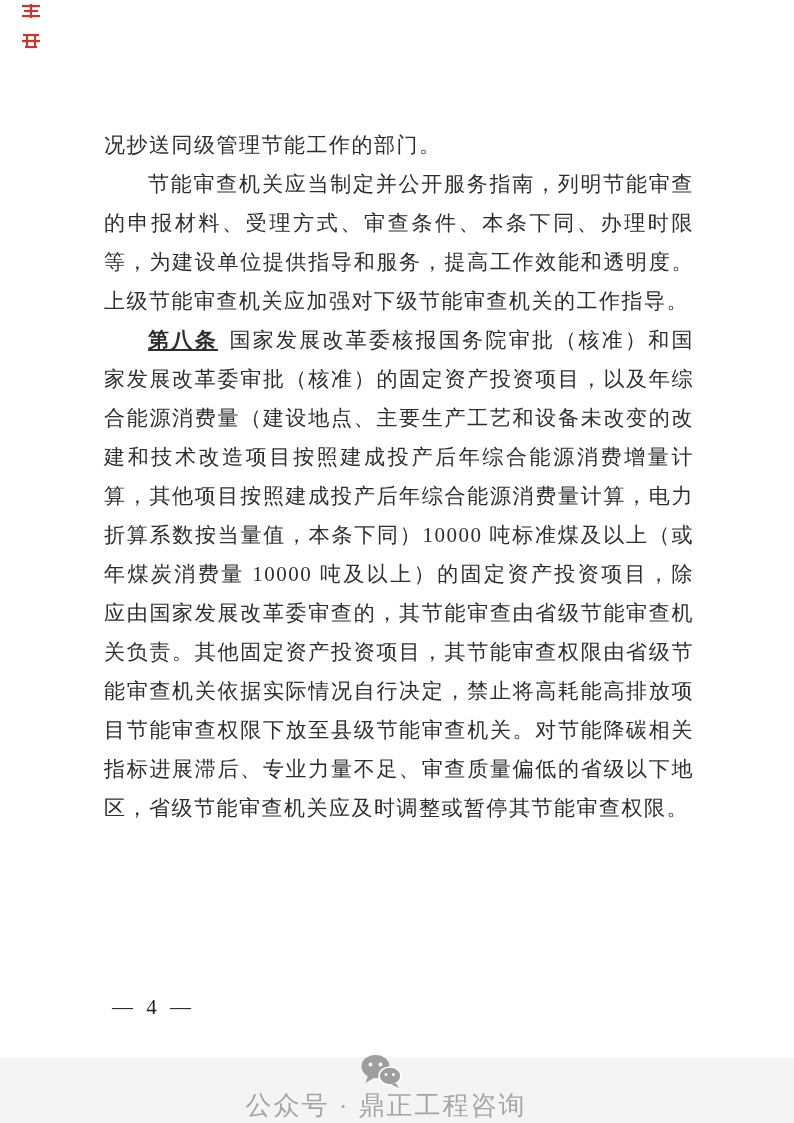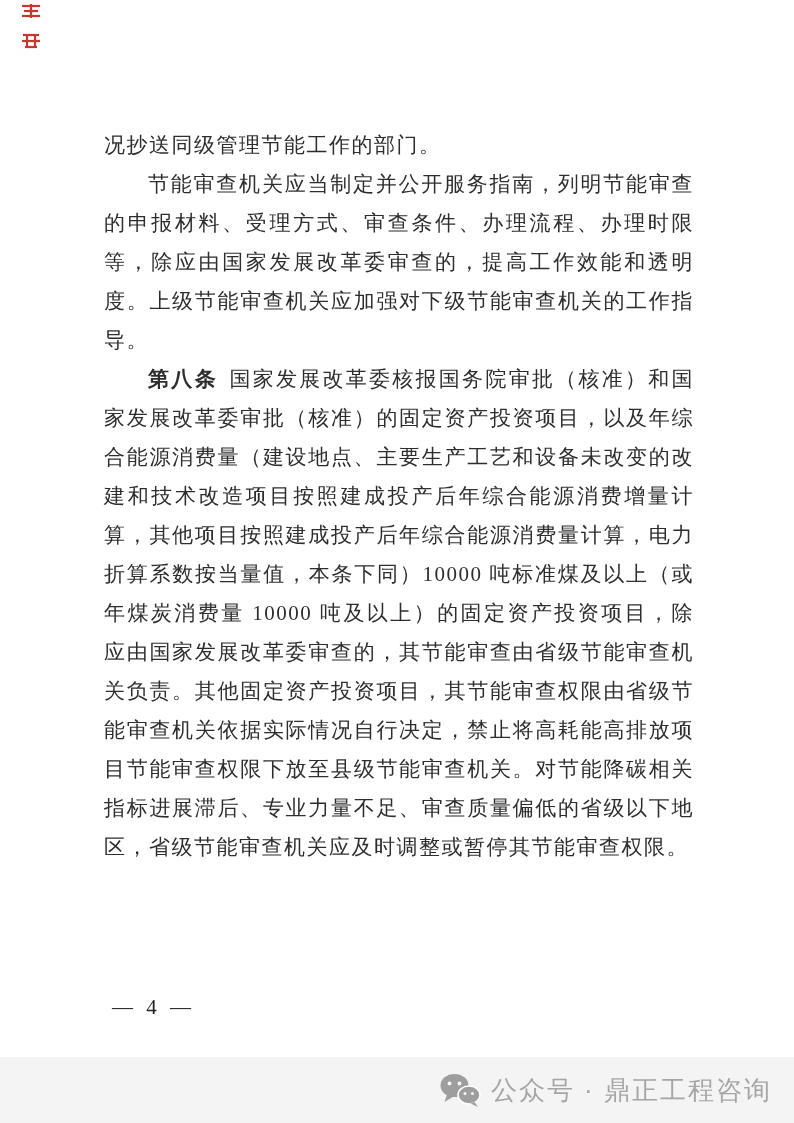--- a/index.html
+++ b/index.html
@@ -38,20 +38,21 @@
   }
   .content p.para {
     margin: 0;
     text-align: justify;
     text-justify: inter-character;
   }
   .content p.para.indent { text-indent: 2.1em; }
   .content b.article-no {
     font-weight: bold;
     margin-right: 0.55em;
+    text-decoration: underline;
   }
 
   .page-number {
     position: absolute;
     left: 112px;
     top: 995px;
     font-size: 21px;
     letter-spacing: 4px;
     color: #222222;
   }
@@ -61,20 +62,21 @@
     left: 0;
     bottom: 0;
     width: 794px;
     height: 66px;
     background: #f4f4f4;
     display: flex;
     align-items: center;
     justify-content: flex-end;
     padding-right: 22px;
     box-sizing: border-box;
+    flex-direction: column;
   }
   .wechat { display: inline-flex; margin-right: 10px; }
   .footer-text {
     font-size: 26px;
     color: #a5a5a5;
     letter-spacing: 2px;
     font-family: "Liberation Sans", "DejaVu Sans", sans-serif;
   }
 </style>
 </head>
@@ -97,21 +99,21 @@
         <path d="M2 8 H20"></path>
         <path d="M5 14 H17"></path>
         <path d="M7 2 V14"></path>
         <path d="M15 2 V14"></path>
       </g>
     </svg>
   </div>
 
   <main class="content">
       <p class="para">况抄送同级管理节能工作的部门。</p>
-      <p class="para indent">节能审查机关应当制定并公开服务指南，列明节能审查的申报材料、受理方式、审查条件、办理流程、办理时限等，除应由国家发展改革委审查的，提高工作效能和透明度。上级节能审查机关应加强对下级节能审查机关的工作指导。</p>
+      <p class="para indent">节能审查机关应当制定并公开服务指南，列明节能审查的申报材料、受理方式、审查条件、本条下同、办理时限等，为建设单位提供指导和服务，提高工作效能和透明度。上级节能审查机关应加强对下级节能审查机关的工作指导。</p>
       <p class="para indent"><b class="article-no">第八条</b>国家发展改革委核报国务院审批（核准）和国家发展改革委审批（核准）的固定资产投资项目，以及年综合能源消费量（建设地点、主要生产工艺和设备未改变的改建和技术改造项目按照建成投产后年综合能源消费增量计算，其他项目按照建成投产后年综合能源消费量计算，电力折算系数按当量值，本条下同）10000 吨标准煤及以上（或年煤炭消费量 10000 吨及以上）的固定资产投资项目，除应由国家发展改革委审查的，其节能审查由省级节能审查机关负责。其他固定资产投资项目，其节能审查权限由省级节能审查机关依据实际情况自行决定，禁止将高耗能高排放项目节能审查权限下放至县级节能审查机关。对节能降碳相关指标进展滞后、专业力量不足、审查质量偏低的省级以下地区，省级节能审查机关应及时调整或暂停其节能审查权限。</p>
     </main>
 
   <div class="page-number">— 4 —</div>
 
   <footer class="footer-band">
     <span class="wechat">
       <svg width="42" height="34" viewBox="0 0 42 34">
         <ellipse cx="15.5" cy="12.5" rx="14" ry="11.5" fill="#9e9e9e"></ellipse>
         <polygon points="8,21.5 5.5,29 14.5,23.5" fill="#9e9e9e"></polygon>

